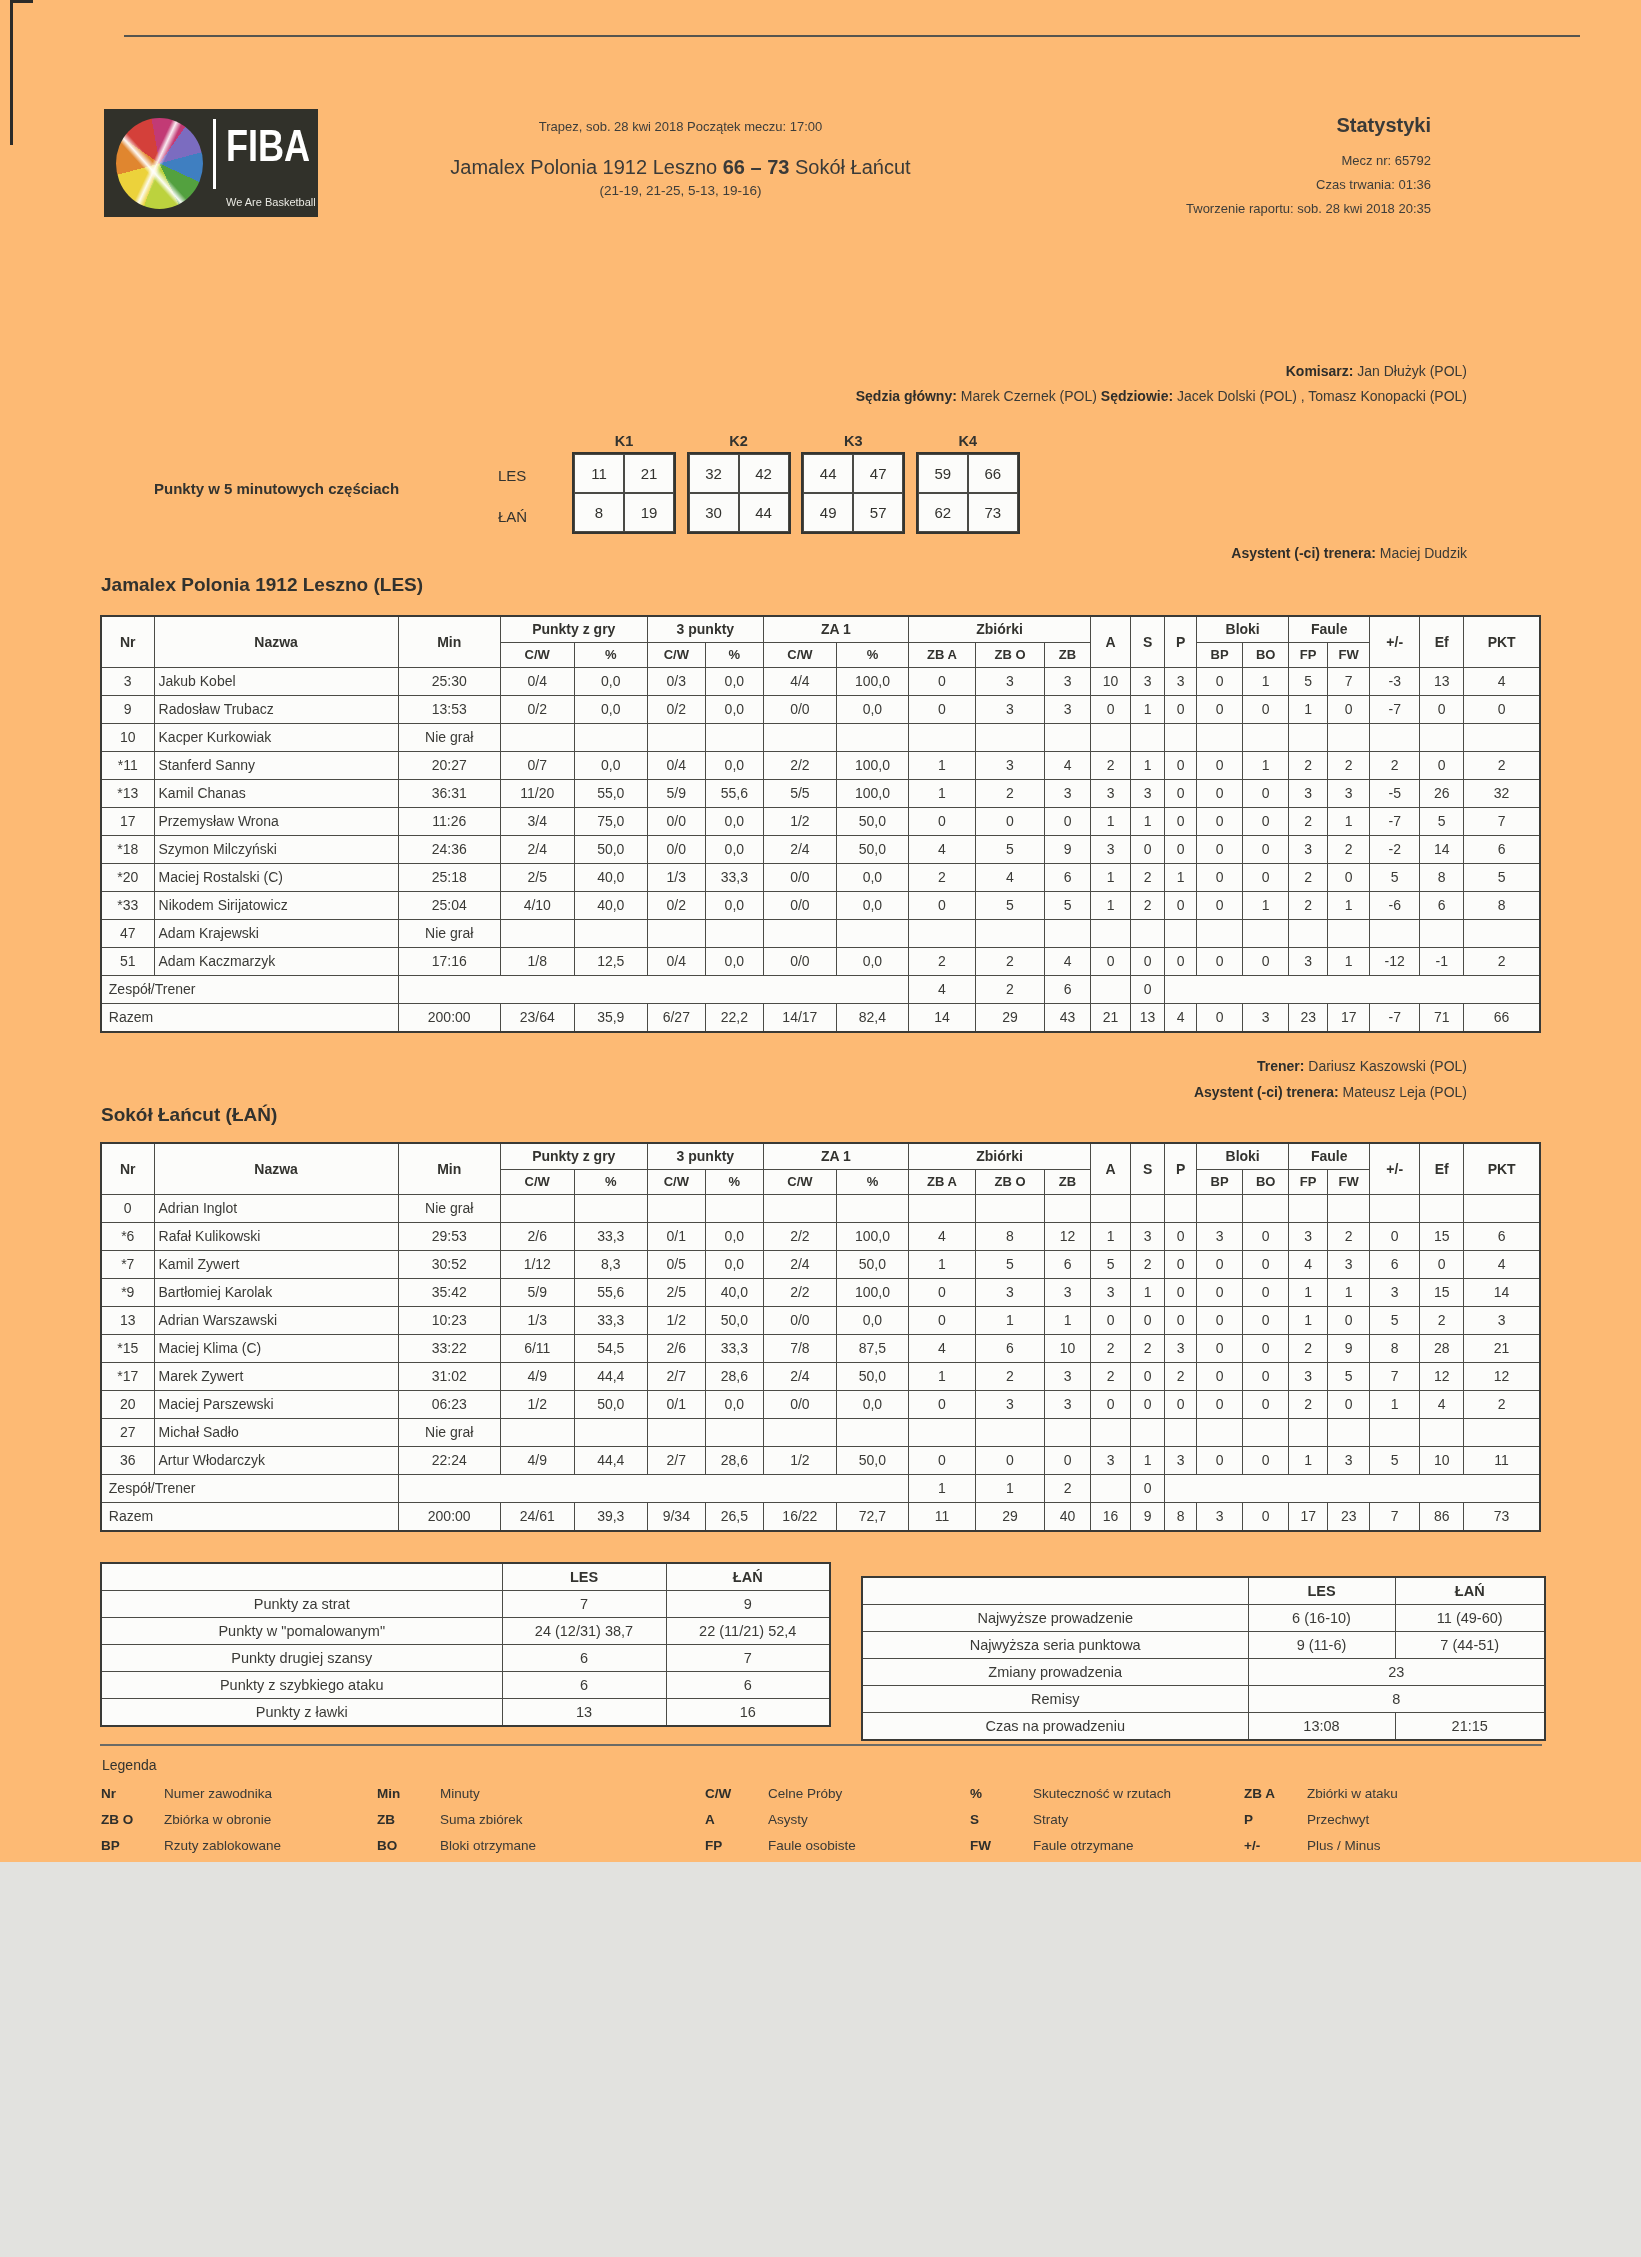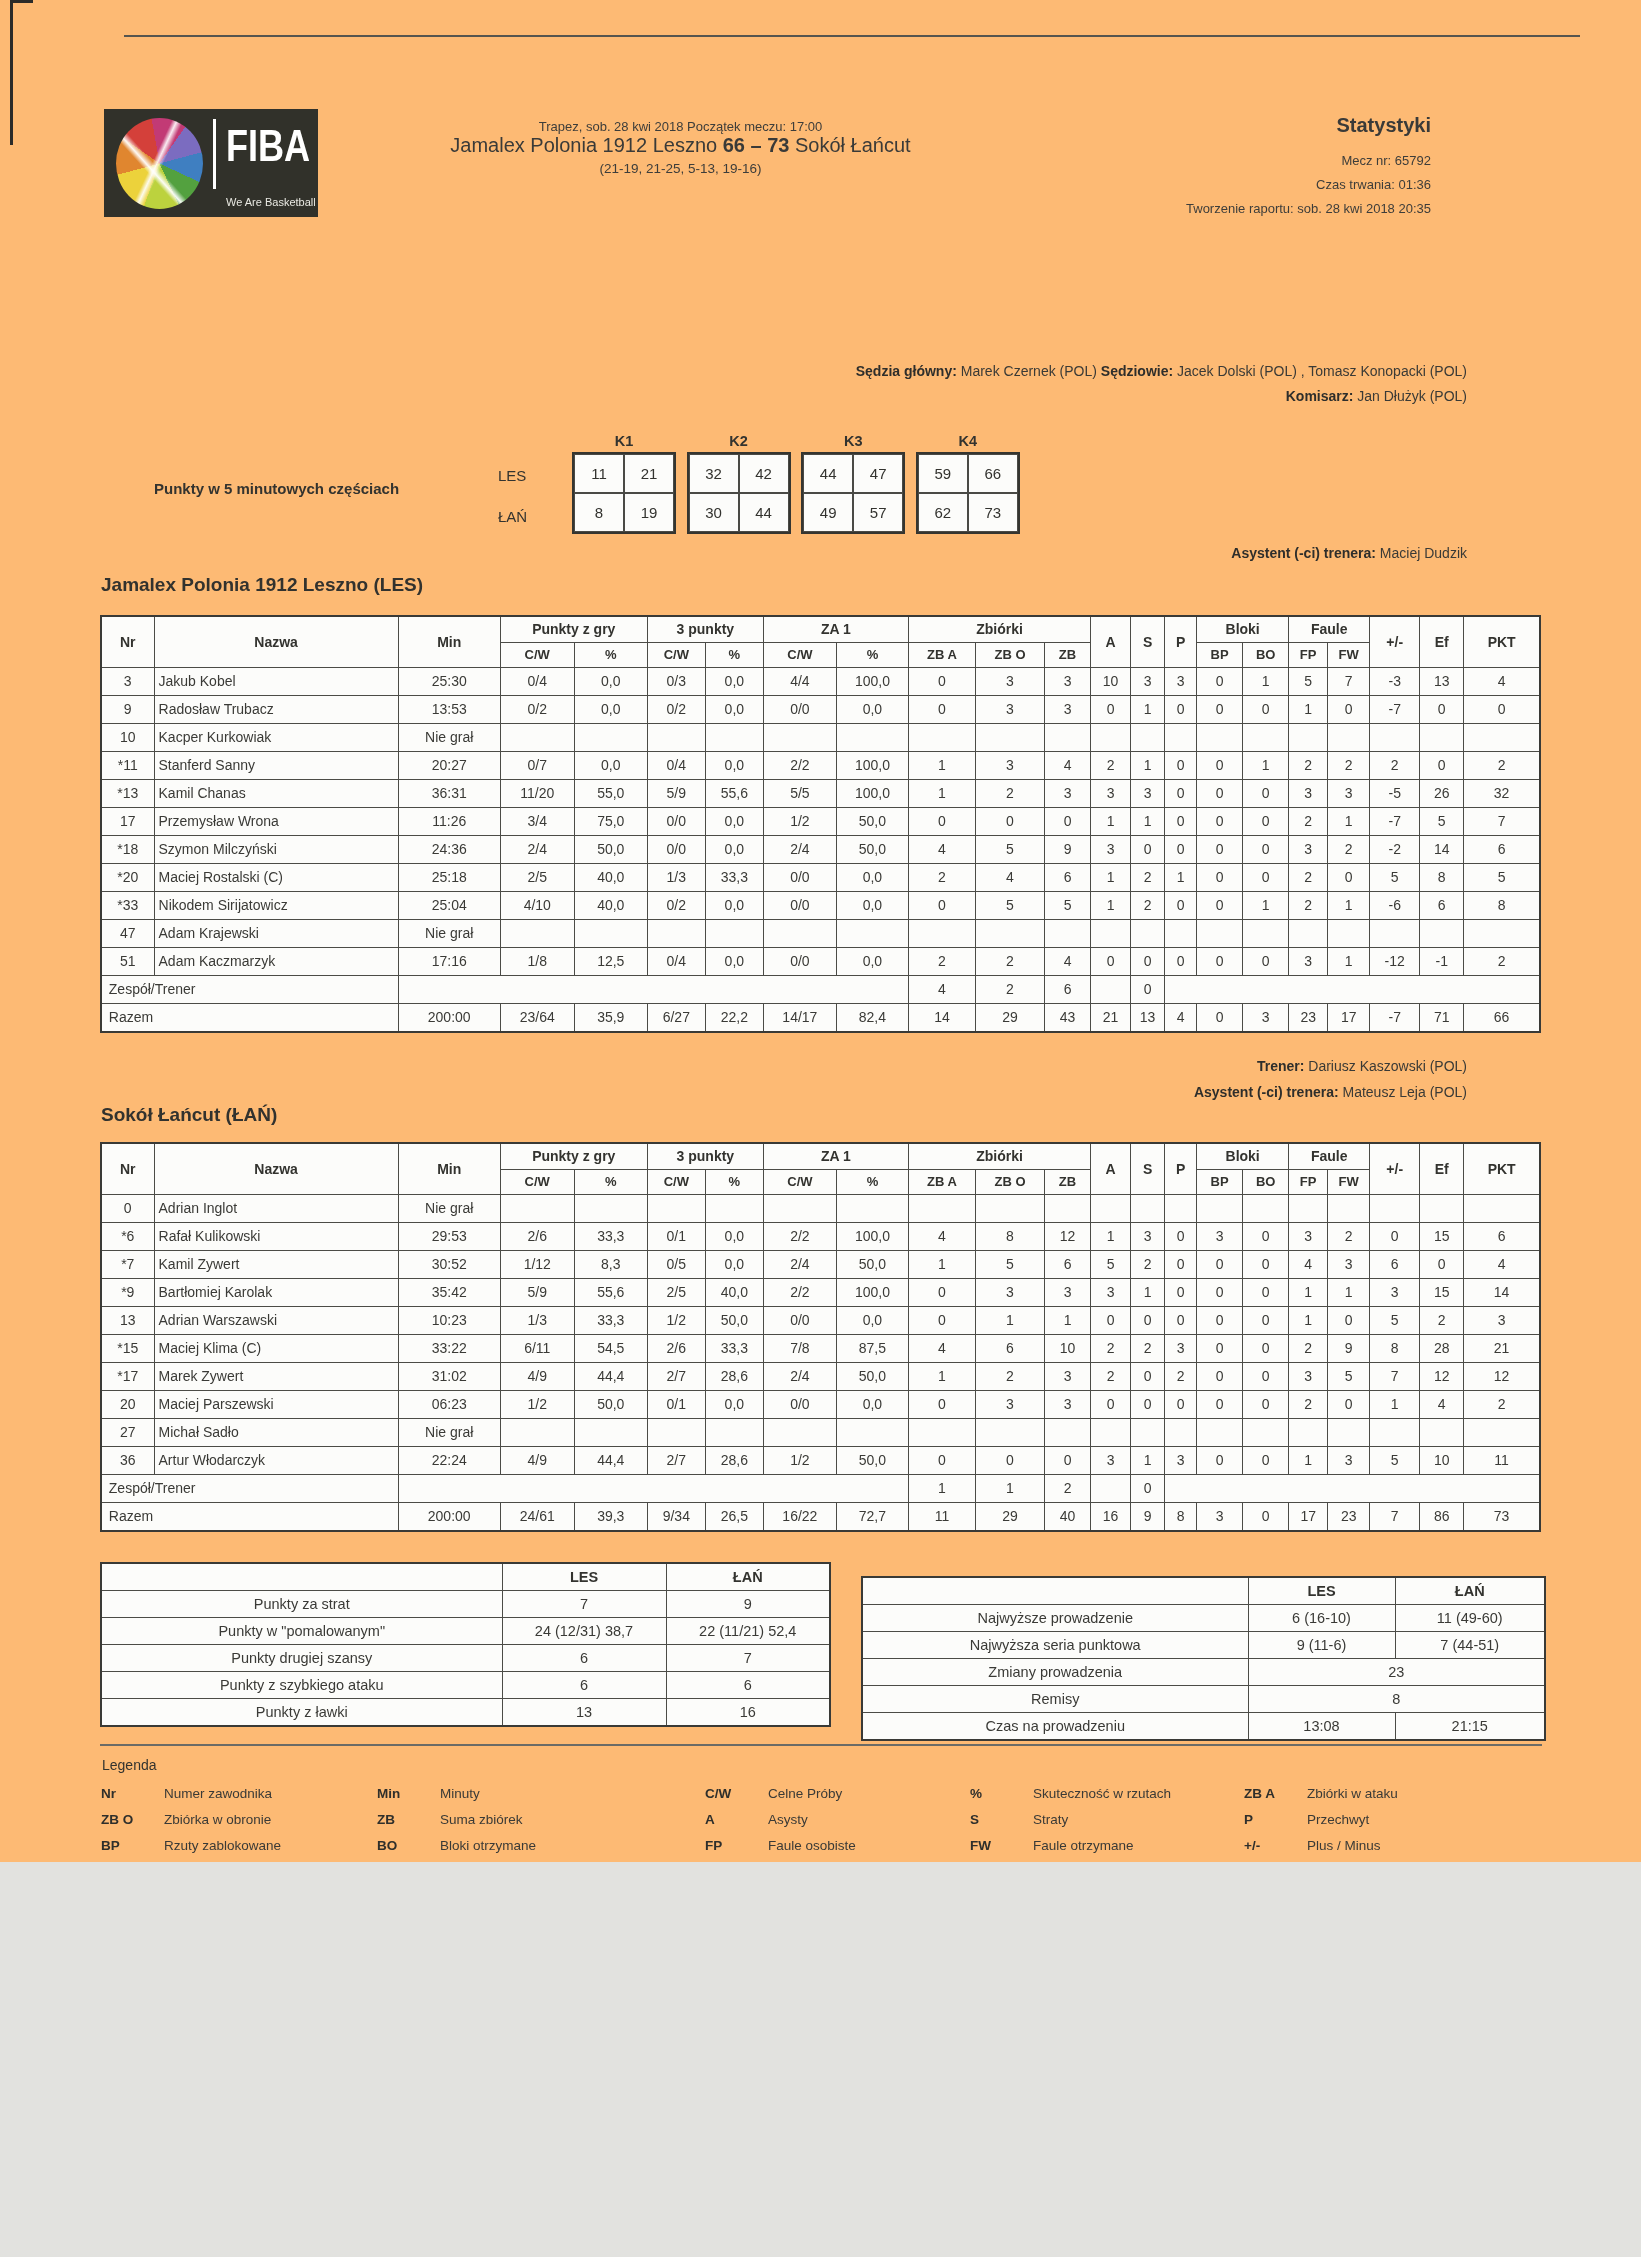--- a/index.html
+++ b/index.html
@@ -19,21 +19,21 @@
       linear-gradient(115deg, rgba(255,255,255,0) 44%, rgba(255,255,255,.9) 48%, rgba(255,255,255,0) 53%),
       conic-gradient(from 200deg,#ecd23b 0 55deg,#e0862f 55deg 105deg,#d4403a 105deg 150deg,#c23a75 150deg 195deg,#7b6cc0 195deg 235deg,#3f7fc1 235deg 275deg,#53a13f 275deg 315deg,#bcd23e 315deg 360deg);}
   .fiba-divider{position:absolute;left:109px;top:9.7px;width:2.9px;height:70px;background:#ffffff;}
   .fiba-text{position:absolute;left:122px;top:11.6px;font-size:44px;font-weight:bold;color:#fff;
     letter-spacing:0;transform:scaleX(.82);transform-origin:left;}
   .fiba-tag{position:absolute;left:122px;bottom:8.7px;font-size:11px;color:#e9e9e2;}
   
   .center-head{left:328px;top:114px;width:705px;text-align:center;}
   .league-title{font-size:22px;font-weight:bold;color:#3a3a38;}
   .league-dt{font-size:13px;margin-top:4.8px;color:#3d3d3a;}
-  .match-line{font-size:20px;white-space:nowrap;color:#3a3a38;}
+  .match-line{font-size:20px;margin-top:22px;white-space:nowrap;color:#3a3a38;}
   .match-line .score{font-weight:bold;}
   .partials{font-size:13.5px;margin-top:3.9px;color:#3d3d3a;}
   .right-meta{right:210px;top:114px;width:415px;text-align:right;}
   .stats-title{font-size:20px;font-weight:bold;color:#3a3a38;}
   .meta-line{font-size:13px;line-height:1.85;color:#3d3d3a;}
   .right-meta .meta-wrap{margin-top:11.6px;}
   .officials{right:174px;top:359px;width:1110px;text-align:right;font-size:14px;line-height:1.8;color:#3a3a36;}
   .officials b{color:#2e2e2b;}
   
   .q-label{left:154px;top:480px;font-size:15px;font-weight:bold;}
@@ -108,22 +108,22 @@
   <div class="abs right-meta">
     <div class="stats-title">Statystyki</div>
     <div class="meta-wrap">
       <div class="meta-line">Mecz nr: 65792</div>
       <div class="meta-line">Czas trwania: 01:36</div>
       <div class="meta-line">Tworzenie raportu: sob. 28 kwi 2018 20:35</div>
     </div>
   </div>
 
   <div class="abs officials">
+    <div><b>Komisarz:</b> <span>Jan Dłużyk (POL)</span></div>
     <div><b>Sędzia główny:</b> <span>Marek Czernek (POL)</span> <b>Sędziowie:</b> <span>Jacek Dolski (POL) , Tomasz Konopacki (POL)</span></div>
-    <div><b>Komisarz:</b> <span>Jan Dłużyk (POL)</span></div>
   </div>
 
   <div class="abs q-label">Punkty w 5 minutowych częściach</div>
   <div class="abs q-les">LES</div>
   <div class="abs q-lan">ŁAŃ</div>
   <div class="abs qboxes" id="qboxes">
       <div>
         <div class="qk">K1</div>
         <div class="qbox">
           <div class="qcell">11</div>

